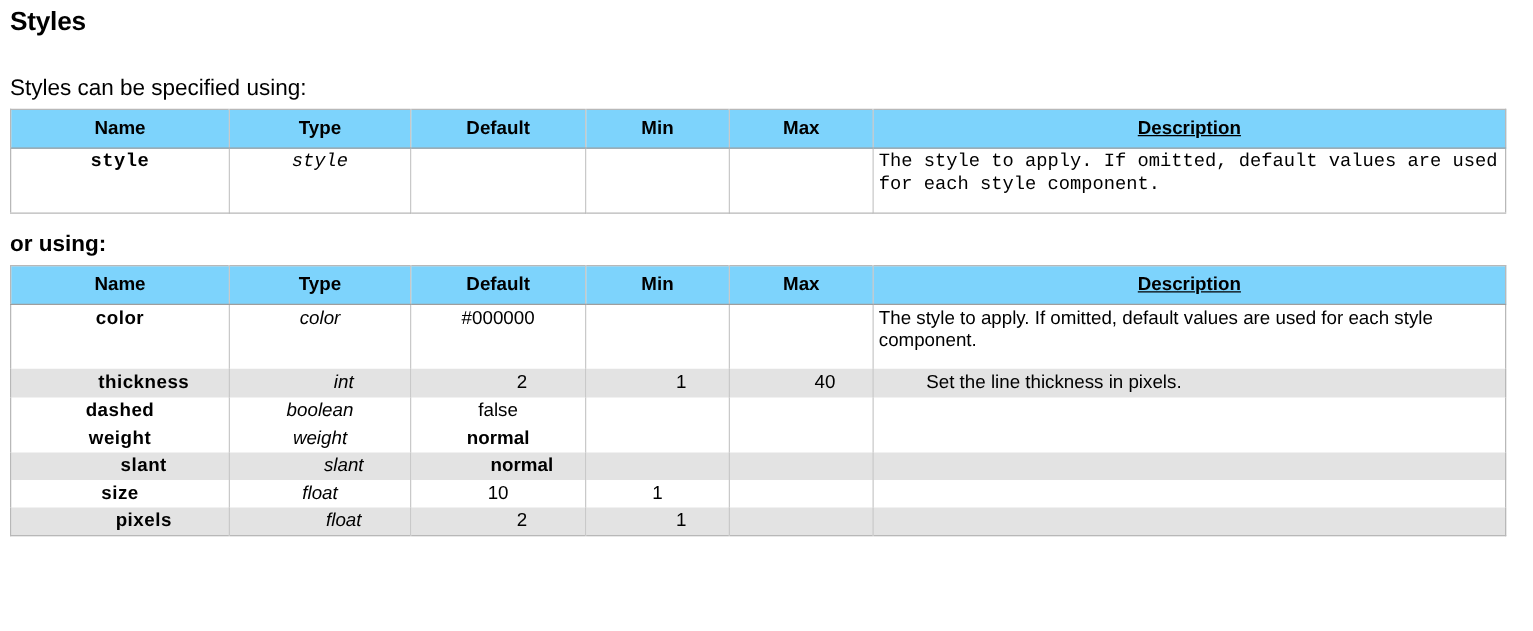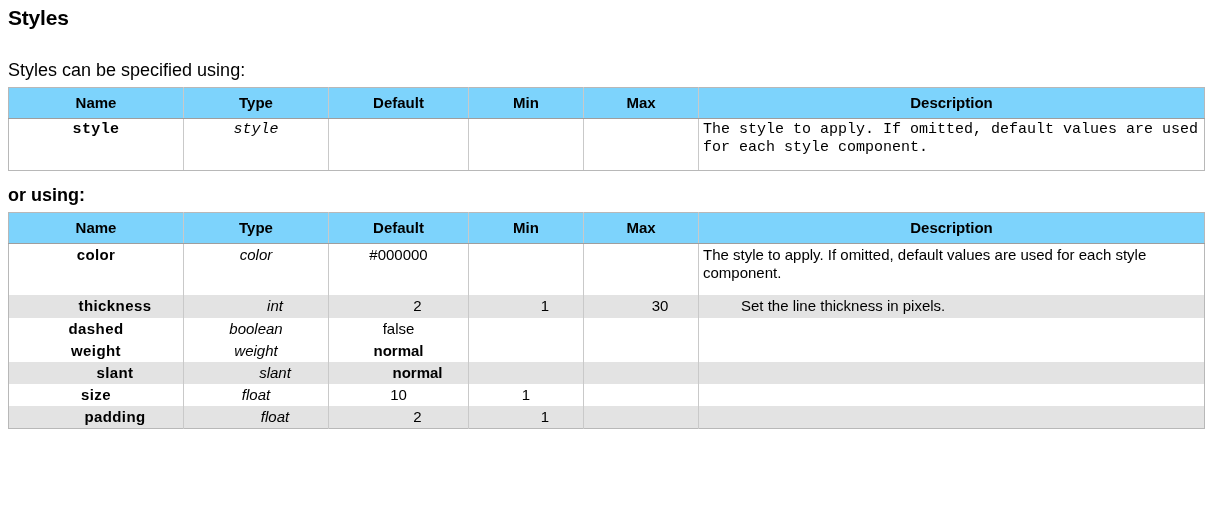--- a/index.html
+++ b/index.html
@@ -53,21 +53,21 @@
   table.spec th {
     font-size: 15px;
     font-weight: bold;
     text-align: center;
     padding: 6px 4px 7px 4px;
     border-right: 1px solid #c9c9c9;
     border-bottom: 1px solid #9e9e9e;
     background: #7dd3fc;
     vertical-align: middle;
   }
-  table.spec th:last-child { border-right: none; }
+  table.spec th:last-child { border-right: none; text-decoration: underline; }
 
   table.spec td {
     font-size: 15px;
     padding: 2px 4px 3px 4px;
     border-right: 1px solid #c9c9c9;
     vertical-align: top;
     background: transparent;
   }
   table.spec td:last-child { border-right: none; }
 
@@ -165,21 +165,21 @@
         <td class="cell-def">#000000</td>
         <td class="cell-min"></td>
         <td class="cell-max"></td>
         <td class="cell-desc">The style to apply. If omitted, default values are used for each style component.</td>
       </tr>
       <tr class="shaded">
         <td class="cell-name">thickness</td>
         <td class="cell-type">int</td>
         <td class="cell-def">2</td>
         <td class="cell-min">1</td>
-        <td class="cell-max">30</td>
+        <td class="cell-max">40</td>
         <td class="cell-desc">Set the line thickness in pixels.</td>
       </tr>
       <tr>
         <td class="cell-name">dashed</td>
         <td class="cell-type">boolean</td>
         <td class="cell-def">false</td>
         <td class="cell-min"></td>
         <td class="cell-max"></td>
         <td class="cell-desc"></td>
       </tr>
@@ -201,21 +201,21 @@
       </tr>
       <tr>
         <td class="cell-name">size</td>
         <td class="cell-type">float</td>
         <td class="cell-def">10</td>
         <td class="cell-min">1</td>
         <td class="cell-max"></td>
         <td class="cell-desc"></td>
       </tr>
       <tr class="shaded">
-        <td class="cell-name">padding</td>
+        <td class="cell-name">pixels</td>
         <td class="cell-type">float</td>
         <td class="cell-def">2</td>
         <td class="cell-min">1</td>
         <td class="cell-max"></td>
         <td class="cell-desc"></td>
       </tr>
     </tbody>
   </table>
 
 </div>

